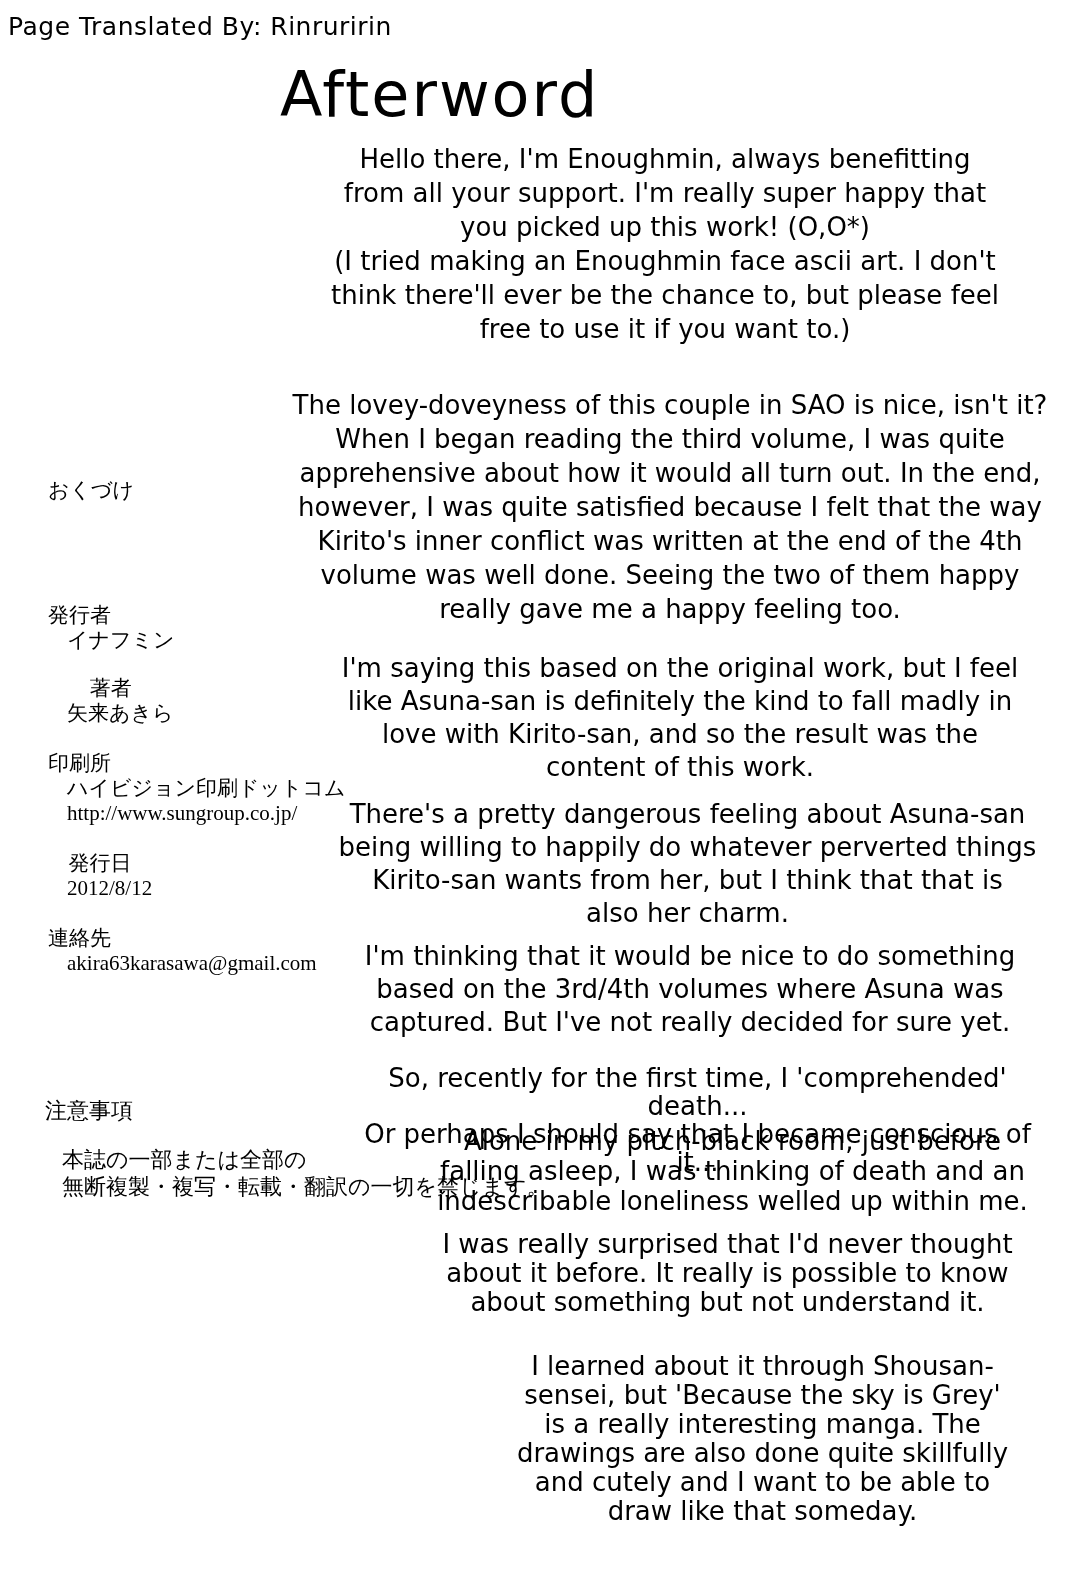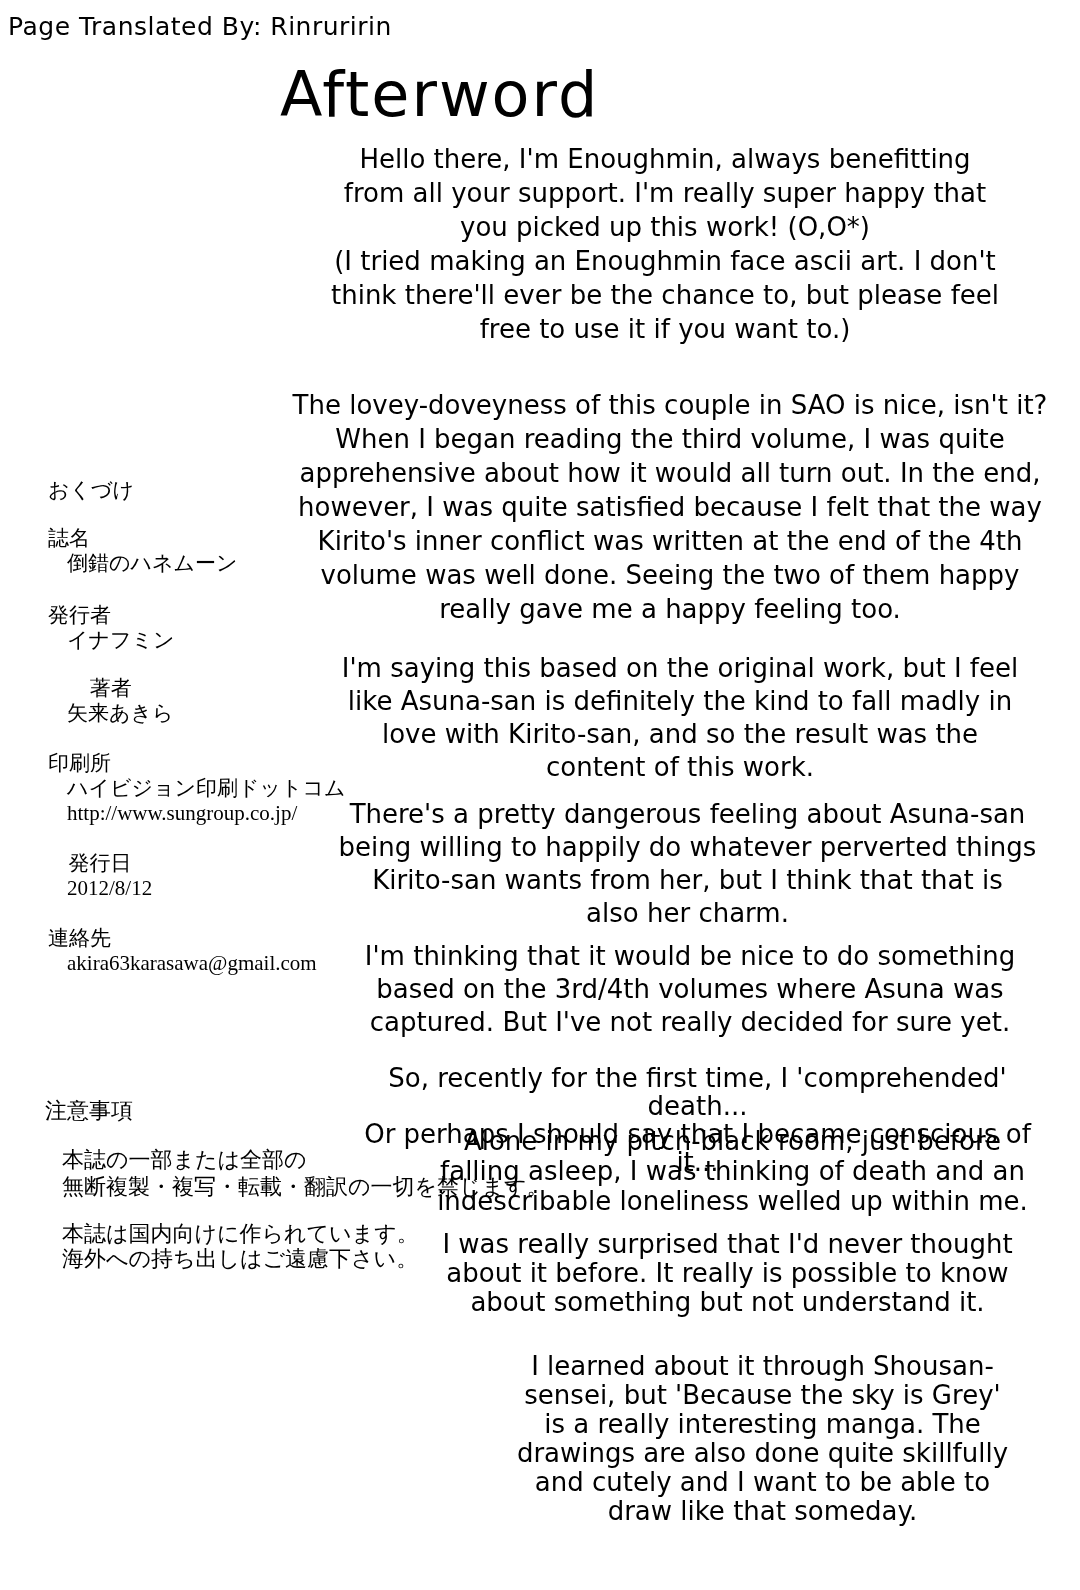--- a/index.html
+++ b/index.html
@@ -110,24 +110,20 @@
 about something but not understand it.</div>
   <div class="para p9">I learned about it through Shousan-
 sensei, but 'Because the sky is Grey'
 is a really interesting manga. The
 drawings are also done quite skillfully
 and cutely and I want to be able to
 draw like that someday.</div>
 
   <div class="colo-heading">おくづけ</div>
 
-  <div class="field f1">
-    <div class="flabel">誌名</div>
-    <div class="fvalue">倒錯のハネムーン</div>
-  </div>
   <div class="field f2">
     <div class="flabel">発行者</div>
     <div class="fvalue">イナフミン</div>
   </div>
   <div class="field f3">
     <div class="flabel">著者</div>
     <div class="fvalue">矢来あきら</div>
   </div>
   <div class="field f4">
     <div class="flabel">印刷所</div>
@@ -139,16 +135,14 @@
     <div class="fvalue">2012/8/12</div>
   </div>
   <div class="field f6">
     <div class="flabel">連絡先</div>
     <div class="fvalue">akira63karasawa@gmail.com</div>
   </div>
 
   <div class="notes-heading">注意事項</div>
   <div class="note n1">本誌の一部または全部の
 無断複製・複写・転載・翻訳の一切を禁じます。</div>
-  <div class="note n2">本誌は国内向けに作られています。
-海外への持ち出しはご遠慮下さい。</div>
 
 </div>
 
 </body></html>

